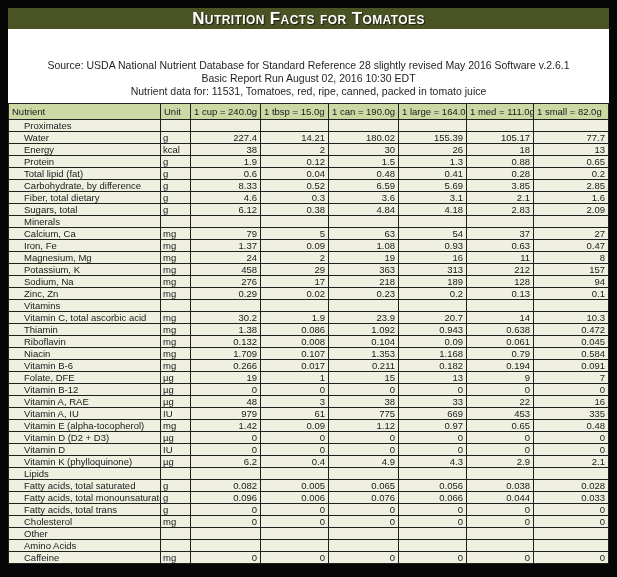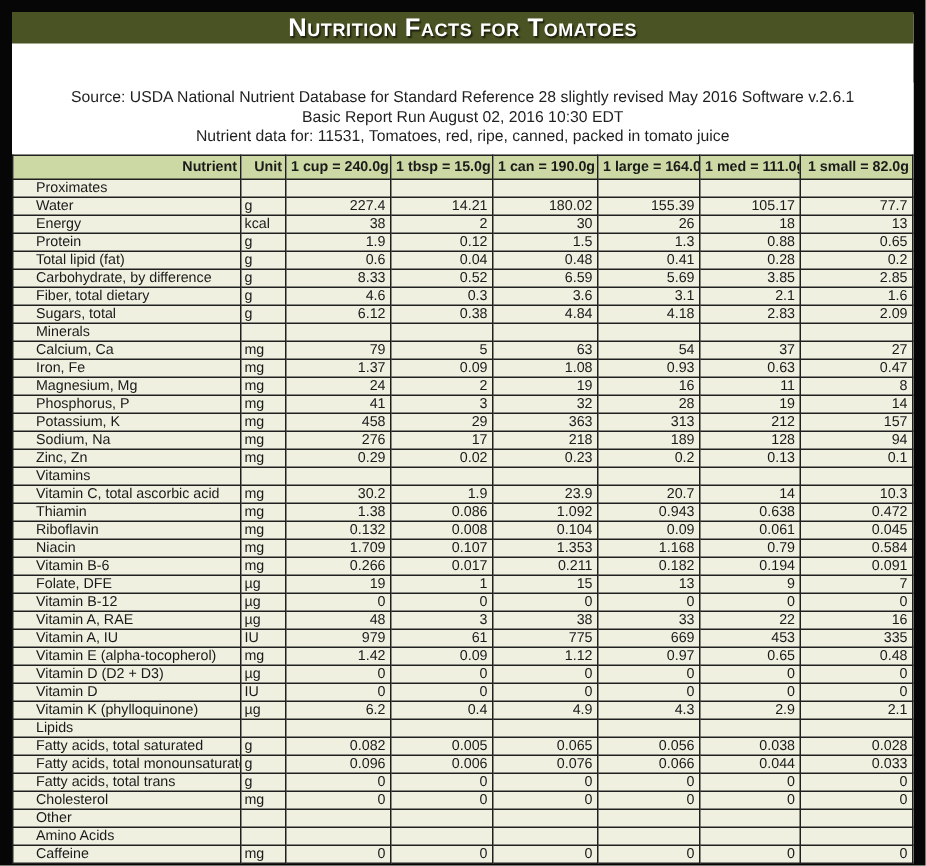--- a/index.html
+++ b/index.html
@@ -62,22 +62,22 @@
   table.nutrition th, table.nutrition td{
     border:1px solid var(--grid-border);
     overflow:hidden;
     white-space:nowrap;
     height:11px;
     line-height:11px;
     vertical-align:middle;
   }
   table.nutrition thead th{
     background:var(--table-header-bg);
-    font-weight:bold;
-    text-align:right;
+    font-weight:normal;
+    text-align:left;
     padding:1px 2px 1px 3px;
     height:13px;
     line-height:13px;
   }
   td.nutrient-cell{ text-align:left; padding-left:15px; background:var(--row-bg); }
   td.unit-cell{ text-align:left; padding-left:2px; background:var(--row-bg); }
   td.value-cell{ text-align:right; padding-right:3px; background:var(--row-bg); }
 </style>
 </head>
 <body>
@@ -232,30 +232,20 @@
           <td class="nutrient-cell">Magnesium, Mg</td>
           <td class="unit-cell">mg</td>
           <td class="value-cell">24</td>
           <td class="value-cell">2</td>
           <td class="value-cell">19</td>
           <td class="value-cell">16</td>
           <td class="value-cell">11</td>
           <td class="value-cell">8</td>
         </tr>
         <tr>
-          <td class="nutrient-cell">Phosphorus, P</td>
-          <td class="unit-cell">mg</td>
-          <td class="value-cell">41</td>
-          <td class="value-cell">3</td>
-          <td class="value-cell">32</td>
-          <td class="value-cell">28</td>
-          <td class="value-cell">19</td>
-          <td class="value-cell">14</td>
-        </tr>
-        <tr>
           <td class="nutrient-cell">Potassium, K</td>
           <td class="unit-cell">mg</td>
           <td class="value-cell">458</td>
           <td class="value-cell">29</td>
           <td class="value-cell">363</td>
           <td class="value-cell">313</td>
           <td class="value-cell">212</td>
           <td class="value-cell">157</td>
         </tr>
         <tr>

